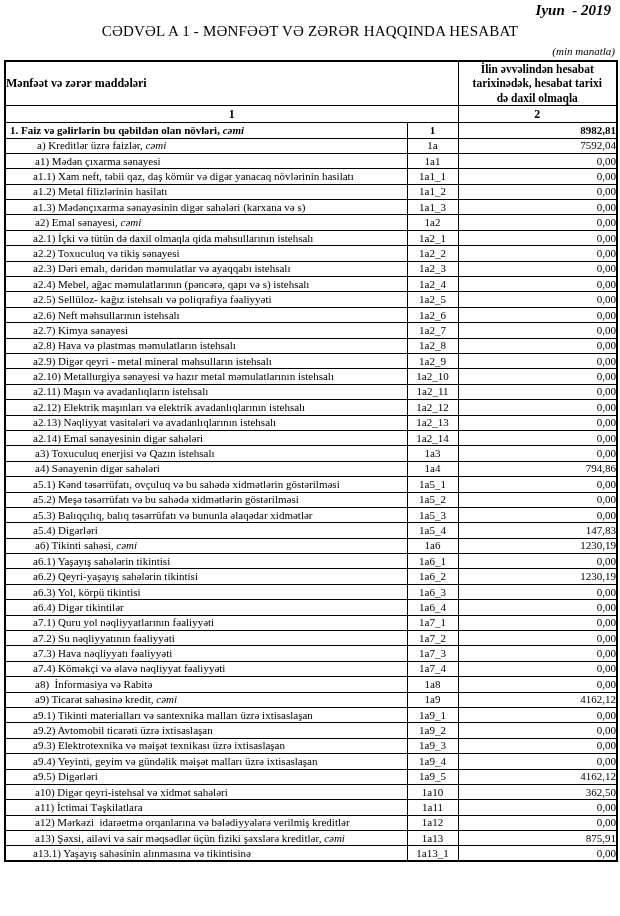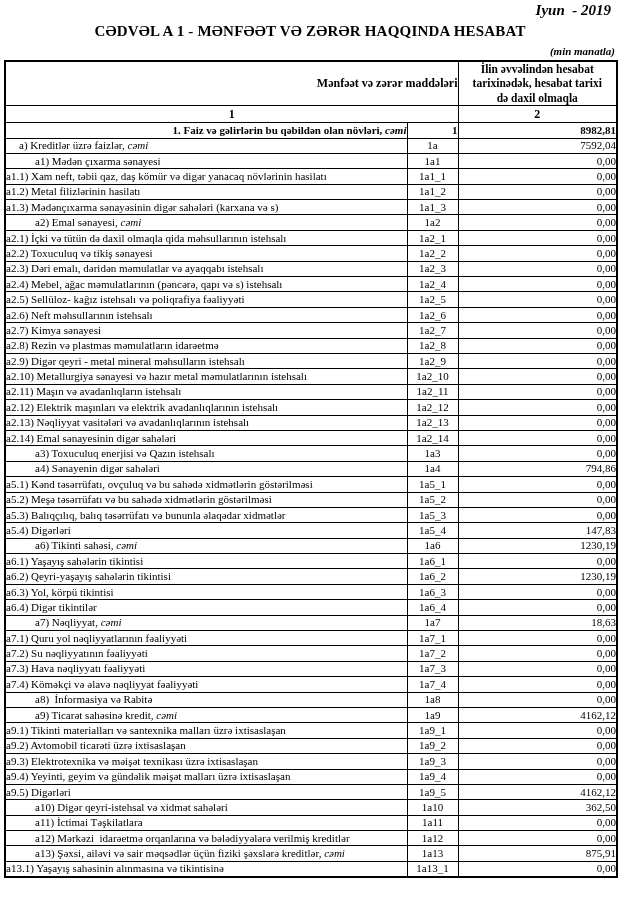--- a/index.html
+++ b/index.html
@@ -10,51 +10,51 @@
     font-family: "Liberation Serif", "DejaVu Serif", serif;
     overflow: hidden;
   }
   .page-date {
     position: absolute; top: 2px; right: 9px;
     font-size: 15px; font-weight: bold; font-style: italic;
     white-space: pre;
   }
   .page-title {
     position: absolute; top: 23px; left: 0; width: 100%;
-    text-align: center; font-size: 15px; font-weight: bold;
+    text-align: center; font-size: 15px; font-weight: normal;
     letter-spacing: 0.2px;
   }
   .unit-note {
     position: absolute; top: 45px; right: 5px;
-    font-size: 11px; font-weight: bold; font-style: italic;
+    font-size: 11px; font-weight: normal; font-style: italic;
   }
   table.report {
     position: absolute; top: 60px; left: 4px;
     width: 612px; border-collapse: collapse; table-layout: fixed;
     border: 2px solid #000;
   }
   table.report th, table.report td {
     border: 1px solid #000; padding: 0; vertical-align: middle;
   }
   thead th { font-weight: bold; border-bottom: 2px solid #000; }
-  .hdr-items { height: 44px; font-size: 12px; text-align: right; }
+  .hdr-items { height: 44px; font-size: 12px; text-align: left; }
   .hdr-period {
     font-size: 11.5px; text-align: center;
     white-space: pre-line; line-height: 1.25; margin-left: 19px;
   }
   .hdr-index th { height: 17px; text-align: center; font-size: 12px; }
   tbody td { height: 15.4px; font-size: 11px; line-height: 1; }
   .c-label { white-space: pre; overflow: hidden; }
   .c-code  { text-align: center; }
   .c-value { text-align: right; padding-right: 3px; }
   .lvl0 .c-label { padding-left: 4px; }
-  .lvl1 .c-label { padding-left: 13px; }
+  .lvl1 .c-label { padding-left: 31px; }
   .lvl2 .c-label { padding-left: 29px; }
-  .lvl3 .c-label { }
-  tr.bold-row td { font-weight: bold; text-align: right; }
+  .lvl3 .c-label { padding-left: 27px; }
+  tr.bold-row td { font-weight: bold; }
   .sfx { font-style: italic; }
 </style>
 </head>
 <body>
 
 <div class="page-date">Iyun  - 2019</div>
 <div class="page-title">CƏDVƏL A 1 - MƏNFƏƏT VƏ ZƏRƏR HAQQINDA HESABAT</div>
 <div class="unit-note">(min manatla)</div>
 
 <table class="report">
@@ -140,21 +140,21 @@
     <td class="c-label"><span>a2.6) Neft məhsullarının istehsalı</span><span class="sfx"></span></td>
     <td class="c-code">1a2_6</td>
     <td class="c-value">0,00</td>
   </tr>
       <tr class="lvl3">
     <td class="c-label"><span>a2.7) Kimya sənayesi</span><span class="sfx"></span></td>
     <td class="c-code">1a2_7</td>
     <td class="c-value">0,00</td>
   </tr>
       <tr class="lvl3">
-    <td class="c-label"><span>a2.8) Rezin və plastmas məmulatların idarəetmə</span><span class="sfx"></span></td>
+    <td class="c-label"><span>a2.8) Hava və plastmas məmulatların istehsalı</span><span class="sfx"></span></td>
     <td class="c-code">1a2_8</td>
     <td class="c-value">0,00</td>
   </tr>
       <tr class="lvl3">
     <td class="c-label"><span>a2.9) Digər qeyri - metal mineral məhsulların istehsalı</span><span class="sfx"></span></td>
     <td class="c-code">1a2_9</td>
     <td class="c-value">0,00</td>
   </tr>
       <tr class="lvl3">
     <td class="c-label"><span>a2.10) Metallurgiya sənayesi və hazır metal məmulatlarının istehsalı</span><span class="sfx"></span></td>
@@ -228,25 +228,20 @@
   </tr>
       <tr class="lvl3">
     <td class="c-label"><span>a6.3) Yol, körpü tikintisi</span><span class="sfx"></span></td>
     <td class="c-code">1a6_3</td>
     <td class="c-value">0,00</td>
   </tr>
       <tr class="lvl3">
     <td class="c-label"><span>a6.4) Digər tikintilər</span><span class="sfx"></span></td>
     <td class="c-code">1a6_4</td>
     <td class="c-value">0,00</td>
-  </tr>
-      <tr class="lvl2">
-    <td class="c-label"><span>a7) Nəqliyyat, </span><span class="sfx">cəmi</span></td>
-    <td class="c-code">1a7</td>
-    <td class="c-value">18,63</td>
   </tr>
       <tr class="lvl3">
     <td class="c-label"><span>a7.1) Quru yol nəqliyyatlarının fəaliyyəti</span><span class="sfx"></span></td>
     <td class="c-code">1a7_1</td>
     <td class="c-value">0,00</td>
   </tr>
       <tr class="lvl3">
     <td class="c-label"><span>a7.2) Su nəqliyyatının fəaliyyəti</span><span class="sfx"></span></td>
     <td class="c-code">1a7_2</td>
     <td class="c-value">0,00</td>

